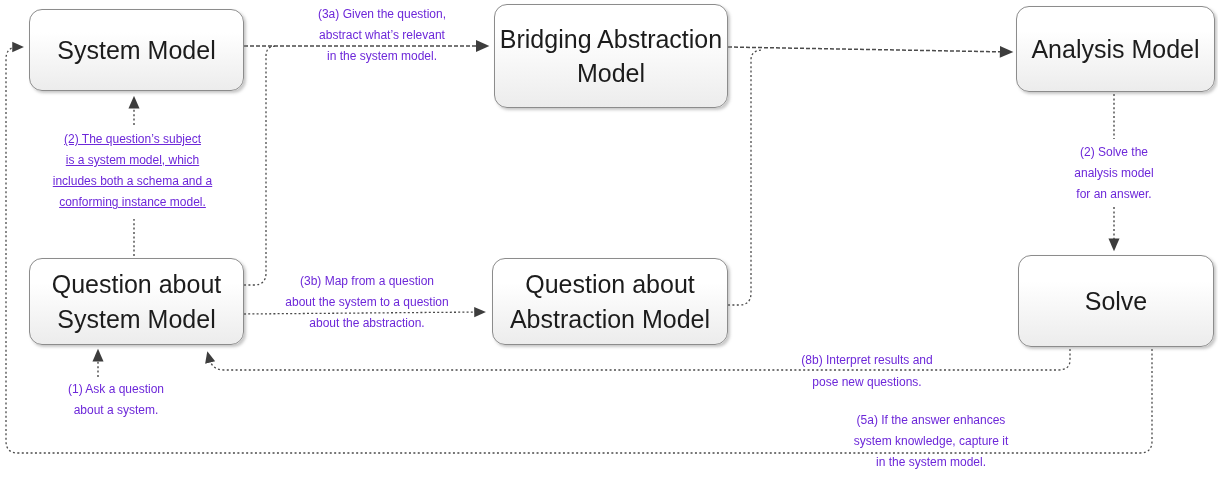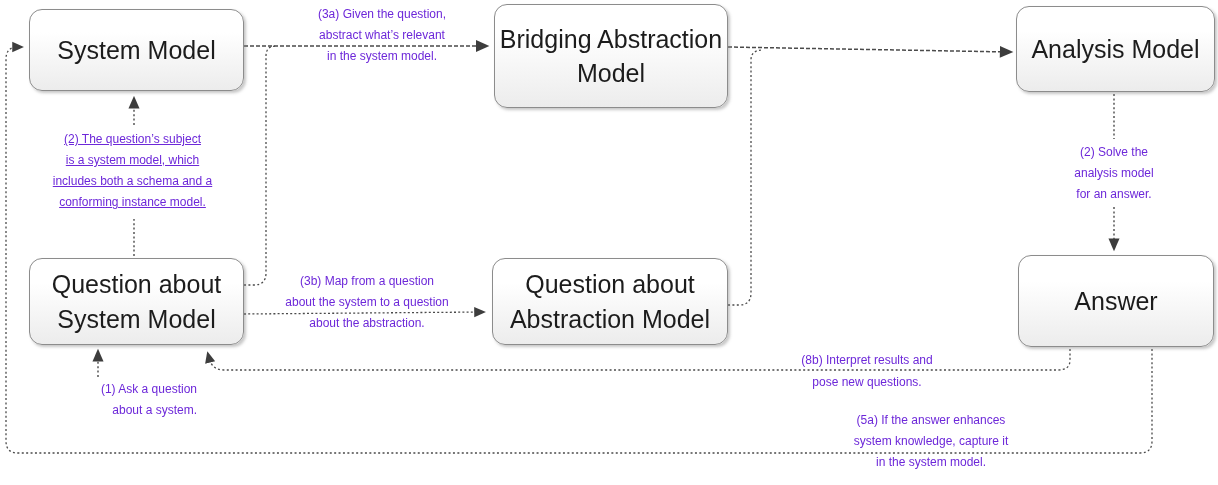--- a/index.html
+++ b/index.html
@@ -45,21 +45,21 @@
     white-space: pre-line;
   }
   
   .node-system       { left: 29px;   top: 9px;   width: 215px; height: 82px; }
   .node-bridging     { left: 494px;  top: 4px;   width: 234px; height: 104px; }
   .node-analysis     { left: 1016px; top: 6px;   width: 199px; height: 86px; }
   .node-qsystem      { left: 29px;   top: 258px; width: 215px; height: 87px; }
   .node-qabstraction { left: 492px;  top: 258px; width: 236px; height: 87px; }
   .node-answer       { left: 1018px; top: 255px; width: 196px; height: 92px; }
   
-  .note-1  { left: 35px;   top: 379px; width: 162px; text-align: right; }
+  .note-1  { left: 35px;   top: 379px; width: 162px; }
   .note-2  { left: 10px;   top: 129px; width: 245px; text-decoration: underline; }
   .note-3a { left: 276px;  top: 4px;   width: 212px; }
   .note-3b { left: 245px;  top: 271px; width: 244px; }
   .note-4  { left: 762px;  top: 6px;   width: 256px; }
   .note-5  { left: 1047px; top: 142px; width: 134px; }
   .note-5a { left: 805px;  top: 410px; width: 252px; }
   .note-5b { left: 746px;  top: 349px; width: 242px; line-height: 22px; }
 </style>
 </head>
 <body>
@@ -108,21 +108,21 @@
   </div>
   <div class="node node-qsystem">
     <span class="node-label">Question about
 System Model</span>
   </div>
   <div class="node node-qabstraction">
     <span class="node-label">Question about
 Abstraction Model</span>
   </div>
   <div class="node node-answer">
-    <span class="node-label">Answer</span>
+    <span class="node-label">Solve</span>
   </div>
 
   <div class="note note-1">(1) Ask a question
 about a system.</div>
   <div class="note note-2">(2) The question’s subject
 is a system model, which
 includes both a schema and a
 conforming instance model.</div>
   <div class="note note-3a">(3a) Given the question,
 abstract what’s relevant

